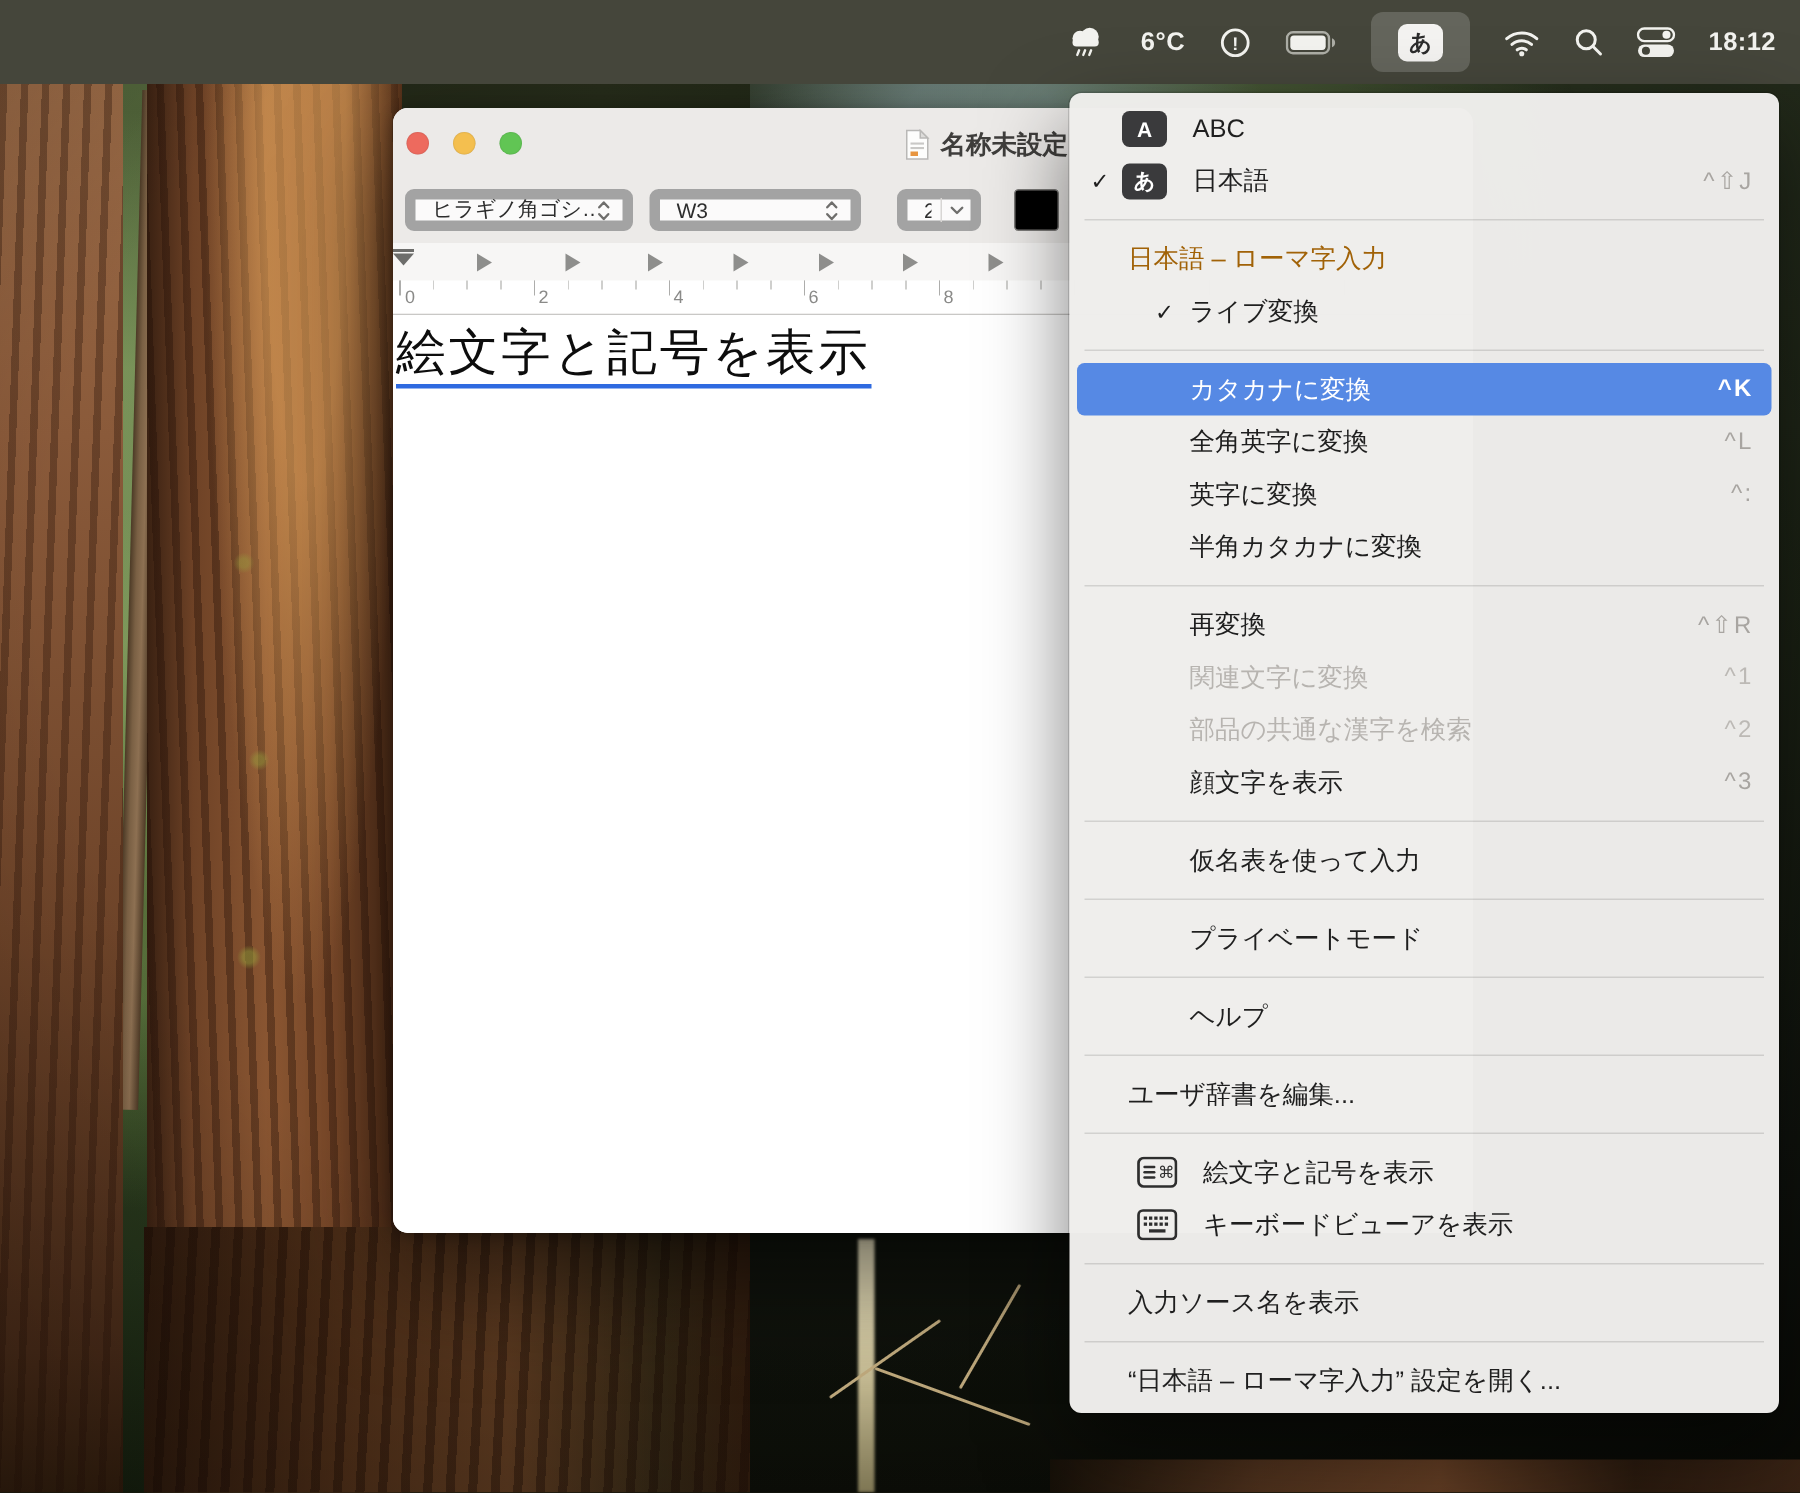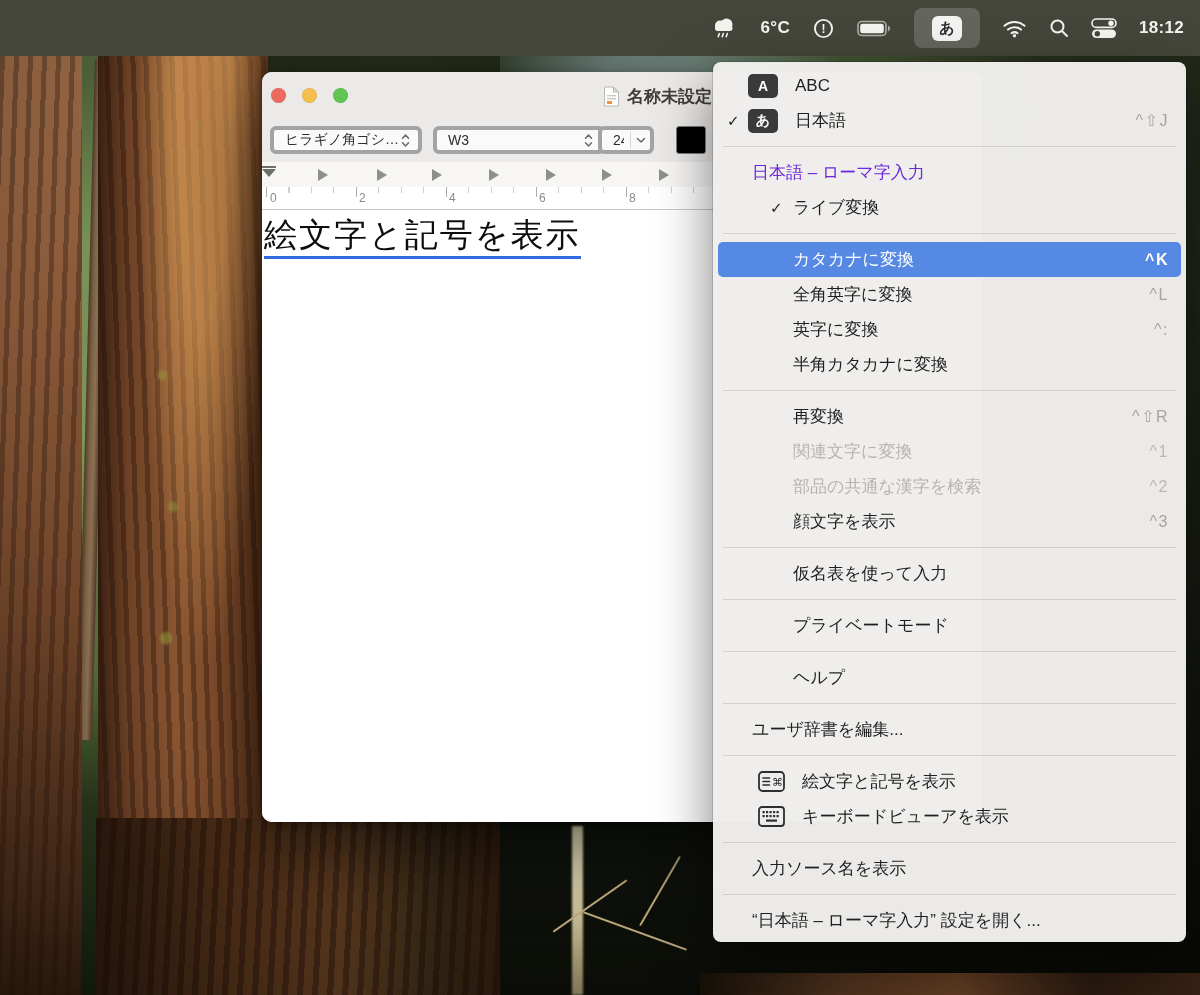--- a/index.html
+++ b/index.html
@@ -67,26 +67,26 @@
   #titlebar{position:absolute;left:0;top:0;right:12px;height:48px;background:#eceae8;
     border-radius:10px 10px 0 0;}
   .tl{position:absolute;top:16px;width:15px;height:15px;border-radius:50%;}
   .tl-red{left:9px;background:#ed6a5e;box-shadow:inset 0 0 1px rgba(0,0,0,.25);}
   .tl-yellow{left:40px;background:#f4bf4f;box-shadow:inset 0 0 1px rgba(0,0,0,.25);}
   .tl-green{left:71px;background:#61c554;box-shadow:inset 0 0 1px rgba(0,0,0,.25);}
   #wintitle{position:absolute;left:341px;top:13px;display:flex;align-items:center;gap:7px;
     font-size:17px;font-weight:700;color:#3f3e3c;}
   #toolbar{position:absolute;left:0;top:48px;right:0;height:42px;background:#eceae8;
     border-bottom:1px solid #d2d0ce;}
-  .popup{position:absolute;top:6px;height:28px;background:#fbfafa;border:4px solid #a3a3a3;
+  .popup{position:absolute;top:6px;height:28px;background:#fbfafa;border:7px solid #a3a3a3;
     border-radius:6px;box-sizing:border-box;display:flex;align-items:center;
     font-size:14px;color:#2d2d2d;padding:0 8px 0 11px;}
   .popup .pop-label{flex:1;white-space:nowrap;overflow:hidden;}
   #font-popup{left:8px;width:152px;}
-  #style-popup{left:171px;width:172px;}
+  #style-popup{left:171px;width:141px;}
   #size-combo{left:336px;width:56px;padding-right:4px;}
   #size-combo .chev-down{border-left:1px solid #d8d6d4;padding-left:5px;margin-left:6px;height:16px;display:flex;align-items:center;}
   #colorwell{position:absolute;left:414px;top:6px;width:30px;height:28px;background:#000;
     border-radius:3px;border:1px solid #7c7b79;box-sizing:border-box;}
   
   #ruler{position:absolute;left:0;top:90px;right:0;height:47px;background:#f7f6f5;
     border-bottom:1px solid #c9c8c6;}
   #ruler-scale{position:absolute;left:0;top:25px;right:0;height:22px;background:#fff;
     background-image:
       repeating-linear-gradient(to right,#adadab 0 1px,transparent 1px 90px),
@@ -113,21 +113,21 @@
     font-size:17px;color:#1f1f1f;box-sizing:border-box;}
   .mi .check{width:23px;flex:0 0 auto;font-size:15px;font-weight:700;color:#1f1f1f;}
   .mi .badge{width:30px;height:24px;border-radius:5px;background:#3a3a3c;color:#fff;
     font-size:14px;font-weight:600;display:flex;align-items:center;justify-content:center;
     margin-right:17px;flex:0 0 auto;}
   .mi .shortcut{margin-left:auto;color:#a8a5a1;font-size:16px;letter-spacing:1.5px;white-space:nowrap;}
   .mi-source{padding-left:14px;}
   .mi-source .check{width:21px;}
   .mi-check{padding-left:57px;}
   .mi-indent{padding-left:80px;}
-  .mi-header{color:#6d28d9;}
+  .mi-header{color:#a16207;}
   .mi-disabled{color:#b7b4b0;}
   .mi-disabled .shortcut{color:#bcb9b5;}
   .mi-icon{padding-left:45px;gap:17px;}
   .mi-highlight{background:#5689e4;border-radius:5px;margin:0 5px;
     padding-left:75px;padding-right:12px;color:#fff;font-weight:500;text-align:right;}
   .mi-highlight .shortcut{color:#fff;font-weight:600;}
   .msep{height:1px;background:rgba(0,0,0,.12);margin:8px 10px;}
   .icon-box{flex:0 0 auto;display:flex;align-items:center;}
 </style>
 </head>

